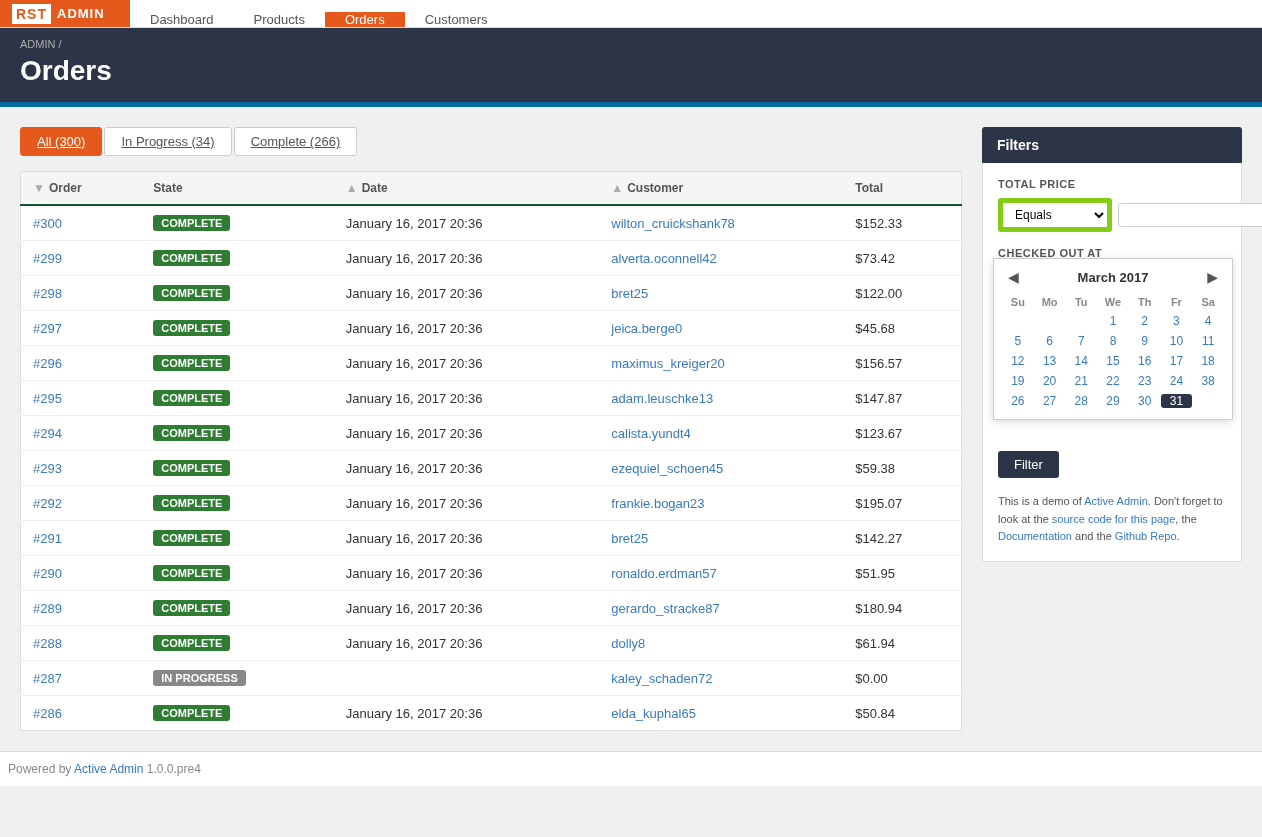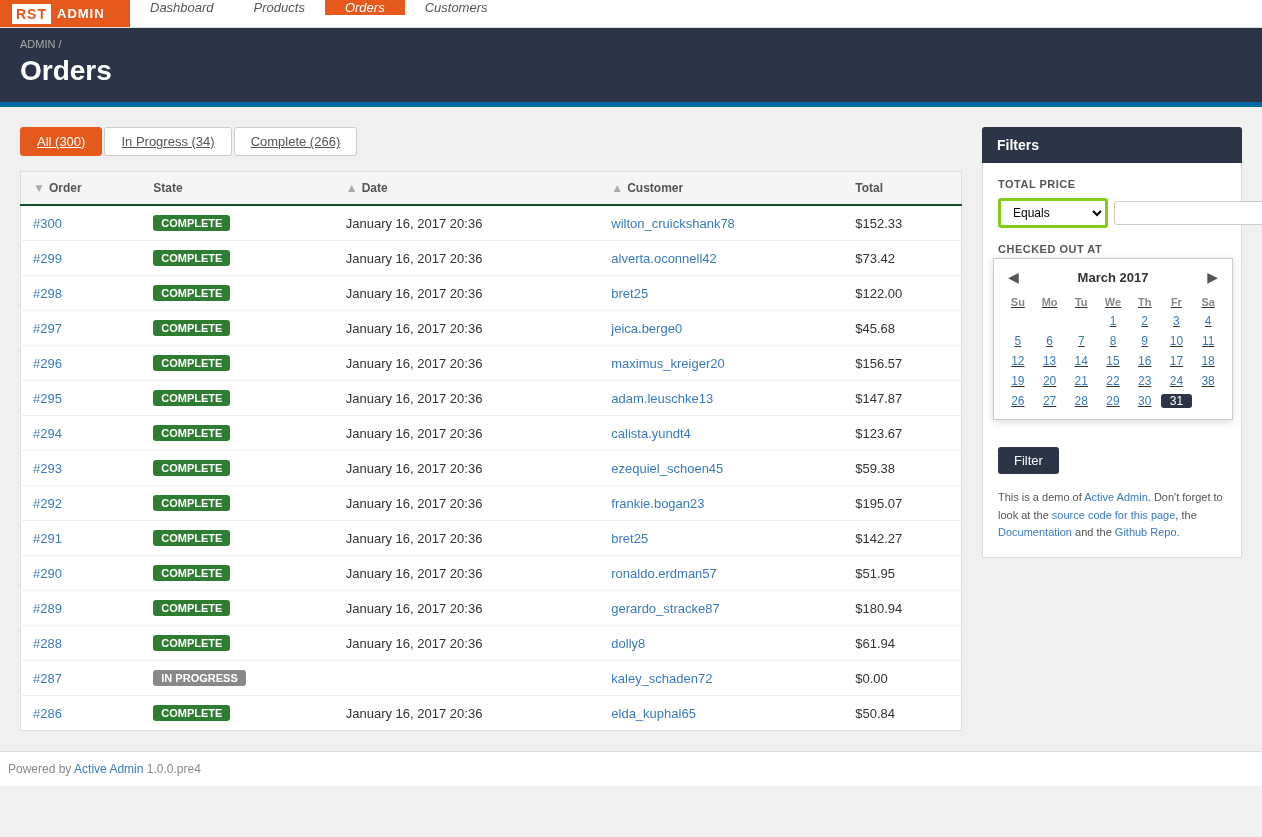--- a/index.html
+++ b/index.html
@@ -3,21 +3,21 @@
   <meta charset="utf-8">
   <style>
     * { box-sizing: border-box; margin: 0; padding: 0; }
     body { font-family: Arial, sans-serif; font-size: 13px; background: #f0f0f0; color: #333; }
 
     
     .navbar { background: #fff; border-bottom: 1px solid #ddd; display: flex; align-items: stretch; height: 28px; }
     .navbar-brand { background: #e55a1c; display: flex; align-items: center; padding: 0 12px; color: #fff; font-weight: bold; font-size: 15px; letter-spacing: 1px; min-width: 130px; }
     .brand-letters { background: #fff; color: #e55a1c; font-weight: 900; font-size: 14px; padding: 2px 4px; margin-right: 6px; }
     .brand-admin { color: #fff; font-size: 13px; font-weight: bold; }
-    .nav-links { display: flex; align-items: flex-start; font-style: italic; }
+    .nav-links { display: flex; align-items: flex-end; }
     .nav-link { display: flex; align-items: center; padding: 0 20px; text-decoration: none; color: #555; font-size: 13px; border: none; background: none; cursor: pointer; }
     .nav-link.active { background: #e55a1c; color: #fff; }
 
     
     .page-header { background: #2c3547; padding: 10px 20px 15px 20px; border-bottom: 5px solid #0369a1; }
     .breadcrumb { color: #aaa; font-size: 11px; margin-bottom: 5px; }
     .breadcrumb a { color: #aaa; text-decoration: none; }
     .page-title { color: #fff; font-size: 28px; font-weight: bold; }
 
     
@@ -40,33 +40,33 @@
     .badge-inprogress { background: #888; }
     .sort-arrow { color: #aaa; margin-right: 4px; }
     .customer-link { color: #3a7abf; text-decoration: none; }
 
     
     .filters-panel { width: 260px; min-width: 260px; }
     .filters-header { background: #2c3547; color: #fff; padding: 10px 15px; font-size: 14px; font-weight: bold; border-radius: 3px 3px 0 0; }
     .filters-body { background: #fff; border: 1px solid #ddd; border-top: none; padding: 15px; position: relative; }
     .filter-label { font-size: 11px; font-weight: bold; color: #555; text-transform: uppercase; letter-spacing: 0.5px; margin-bottom: 8px; }
     .filter-row { display: flex; gap: 6px; align-items: center; margin-bottom: 15px; }
-    .filter-select { border: 3px solid #84cc16; padding: 4px 8px; font-size: 12px; border-radius: 3px; background: #fff; }
+    .filter-select { border: 5px solid #84cc16; padding: 4px 8px; font-size: 12px; border-radius: 3px; background: #fff; }
     .filter-input { border: 1px solid #ccc; padding: 4px 8px; font-size: 12px; border-radius: 3px; flex: 1; }
     .date-row { display: flex; align-items: center; gap: 4px; margin-bottom: 10px; }
     .date-input { border: 1px solid #ccc; padding: 4px 6px; font-size: 12px; border-radius: 3px; width: 85px; }
     .date-icon { color: #888; cursor: pointer; font-size: 14px; }
     .dash { color: #aaa; }
 
     
     .calendar { position: absolute; top: 95px; left: 10px; background: #fff; border: 1px solid #ccc; box-shadow: 0 2px 8px rgba(0,0,0,0.15); z-index: 100; padding: 8px; width: 240px; }
     .cal-header { display: flex; justify-content: space-between; align-items: center; margin-bottom: 6px; }
     .cal-nav { background: none; border: none; cursor: pointer; color: #555; font-size: 14px; padding: 2px 6px; }
     .cal-month { font-weight: bold; font-size: 13px; color: #333; }
-    .cal-grid { width: 100%; border-collapse: collapse; text-decoration: underline; }
+    .cal-grid { width: 100%; border-collapse: collapse; }
     .cal-grid th { text-align: center; font-size: 11px; color: #888; padding: 3px 0; width: 32px; }
     .cal-grid td { text-align: center; font-size: 12px; padding: 3px 0; width: 32px; cursor: pointer; color: #333; }
     .cal-grid td a { color: #3a7abf; text-decoration: none; display: block; }
     .btn-filter { background: #2c3547; color: #fff; border: none; padding: 6px 16px; border-radius: 3px; cursor: pointer; font-size: 13px; }
 
     
     .filter-info { font-size: 11px; color: #555; margin-top: 15px; line-height: 1.6; }
     .filter-info a { color: #3a7abf; text-decoration: none; }
 
     

